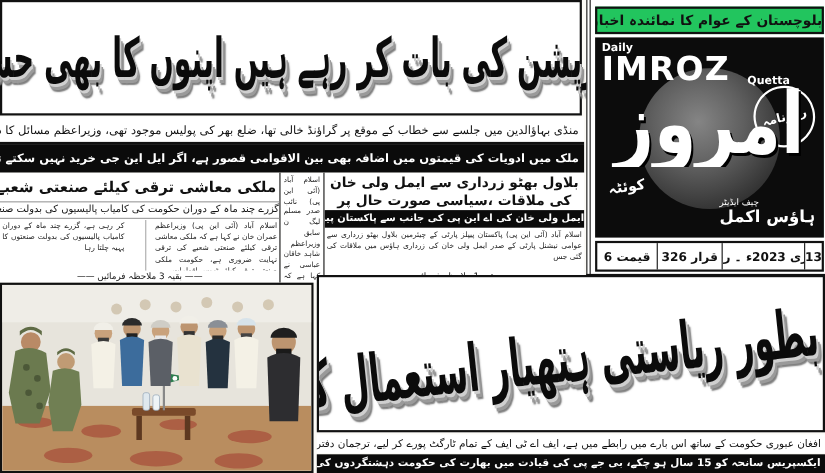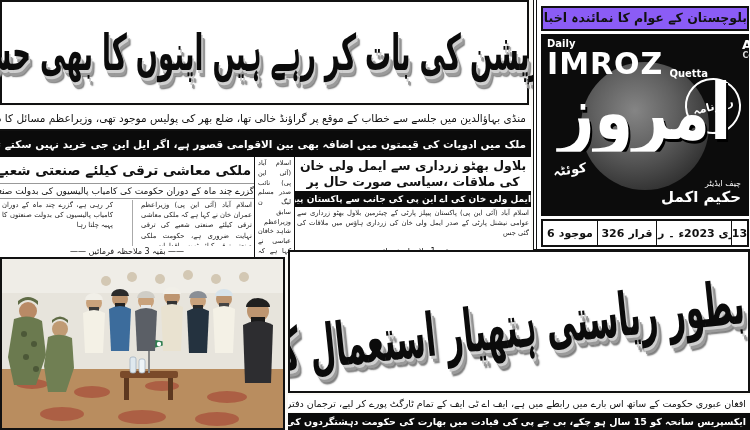--- a/index.html
+++ b/index.html
@@ -11,36 +11,36 @@
           text-shadow:1.5px 1.5px 0 #cfcfcf,3px 3px 0 #9a9a9a,4px 4px 1px #7d7d7d;}
   
   #top-banner{position:absolute;left:0;top:0;width:529px;height:105px;background:#fff;
               border:2px solid #111;box-sizing:border-box;display:flex;align-items:center;justify-content:center;}
   #top-banner .inner{white-space:nowrap;font-size:27px;transform:scaleY(1.85) scaleX(.96);letter-spacing:-1px;}
   
   #masthead{position:absolute;left:533px;top:0;width:217px;height:253px;background:#fff;
             border-left:4px double #111;box-sizing:border-box;}
   #tagline-box{position:absolute;left:4px;top:6px;right:1px;height:25px;border:2px solid #111;
                box-sizing:border-box;text-align:center;font-weight:bold;font-size:12.5px;line-height:20px;
-               white-space:nowrap;overflow:hidden;background:#8b5cf6;}
+               white-space:nowrap;overflow:hidden;background:#22c55e;}
   #mast-black{position:absolute;left:4px;top:34px;right:1px;height:182px;background:#0c0c0c;color:#fff;overflow:hidden;}
   #globe{position:absolute;left:40px;top:28px;width:128px;height:128px;border-radius:50%;
          background:radial-gradient(circle at 42% 38%,#9a9a9a 0%,#6e6e6e 38%,#3a3a3a 75%,#222 100%);opacity:.85;}
-  .mast-row{position:absolute;left:6px;top:4px;right:6px;display:flex;align-items:flex-start;gap:6px;}
+  .mast-row{position:absolute;left:6px;top:4px;right:6px;display:flex;align-items:flex-start;gap:16px;}
   #m-daily{font-size:10px;font-weight:bold;}
   #m-imroz{font-size:30px;font-weight:bold;letter-spacing:1px;line-height:1;}
   #m-quetta{font-size:10px;font-weight:bold;align-self:flex-end;}
   #m-abc{margin-right:0;margin-left:28px;text-align:center;font-weight:bold;line-height:1.05;}
   #m-abc .a{font-size:13px;} #m-abc .c{font-size:8px;color:#ddd;}
   #badge{position:absolute;right:8px;top:44px;width:52px;height:52px;border:2px solid #fff;border-radius:50%;
          display:flex;align-items:center;justify-content:center;font-size:11px;font-weight:bold;transform:rotate(-14deg);}
   #m-urname{position:absolute;left:0;top:48px;width:100%;text-align:center;font-size:62px;font-weight:bold;
             line-height:1;transform:scaleY(1.25);text-shadow:2px 2px 0 #000;}
   #m-urcity{position:absolute;left:12px;top:128px;font-size:13px;font-weight:bold;transform:rotate(-8deg);}
-  #m-editor{position:absolute;right:8px;bottom:10px;text-align:right;}
+  #m-editor{position:absolute;right:8px;bottom:10px;text-align:left;}
   #m-editor .lbl{font-size:8px;} #m-editor .nm{font-size:15px;font-weight:bold;}
   #info-row{position:absolute;left:4px;top:219px;right:1px;height:28px;border:2px solid #111;box-sizing:border-box;
             display:flex;direction:ltr;background:#fff;font-weight:bold;}
   #info-row .cell{border-right:1px solid #111;display:flex;align-items:center;justify-content:center;
                   gap:4px;white-space:nowrap;overflow:hidden;font-size:11px;}
   #info-row .cell:last-child{border-right:none;}
   #c-price{width:54px;} #c-issue{width:58px;} #c-date{flex:1;font-size:9.5px;} #c-corner{width:15px;font-size:10px;}
   #mast-rule{position:absolute;left:533px;top:249px;width:217px;height:5px;
              border-top:2px solid #111;border-bottom:1px solid #111;box-sizing:border-box;}
   
@@ -99,26 +99,26 @@
         <div id="m-abc">
           <div class="a">A.B.C</div>
           <div class="c">Certified</div>
         </div>
       </div>
       <div id="badge" dir="rtl">روزنامہ</div>
       <div id="m-urname" class="clip" dir="rtl">امروز</div>
       <div id="m-urcity" dir="rtl">کوئٹہ</div>
       <div id="m-editor" dir="rtl">
         <div class="lbl">چیف ایڈیٹر</div>
-        <div class="nm">حکیم اکمل</div>
+        <div class="nm">ہاؤس اکمل</div>
       </div>
     </div>
     <div id="info-row">
       <div class="cell" id="c-price" dir="rtl">
-        <span>موجود</span>
+        <span>قیمت</span>
         <span>6</span>
       </div>
       <div class="cell" id="c-issue" dir="rtl">
         <span>قرار</span>
         <span>326</span>
       </div>
       <div class="cell" id="c-date" dir="rtl">پیر 13 فروری 2023ء ۔ رجب 1444ھ</div>
       <div class="cell" id="c-corner">13</div>
     </div>
   </div>

